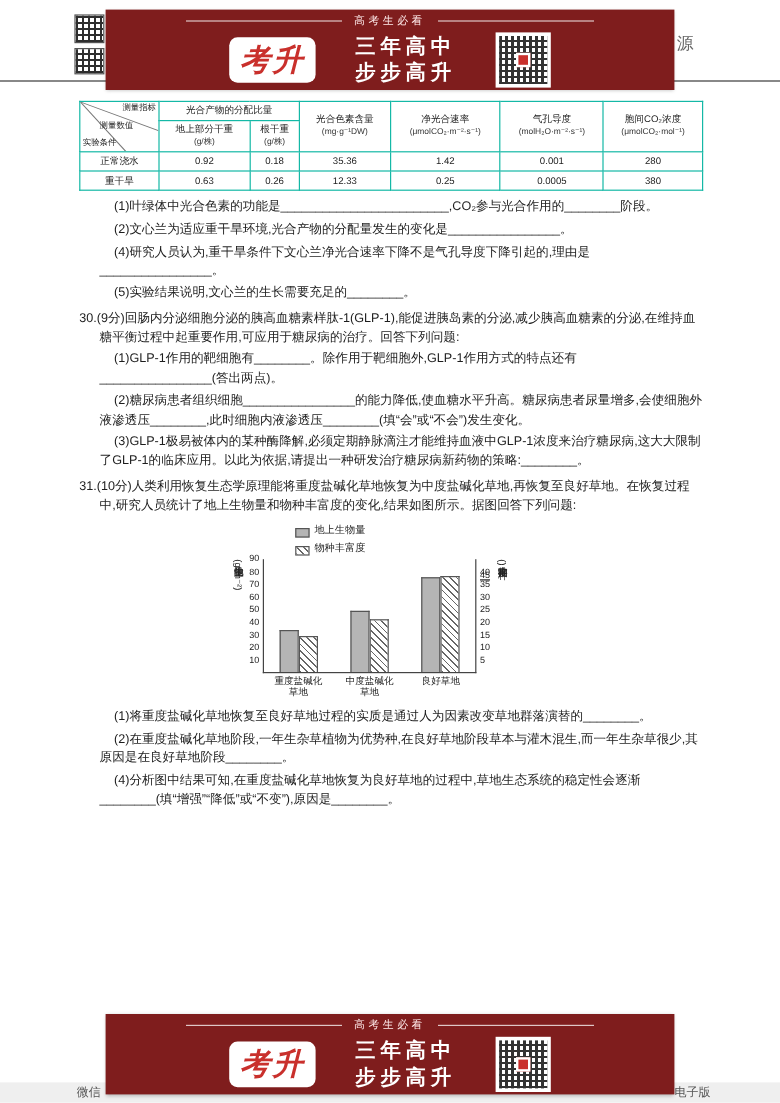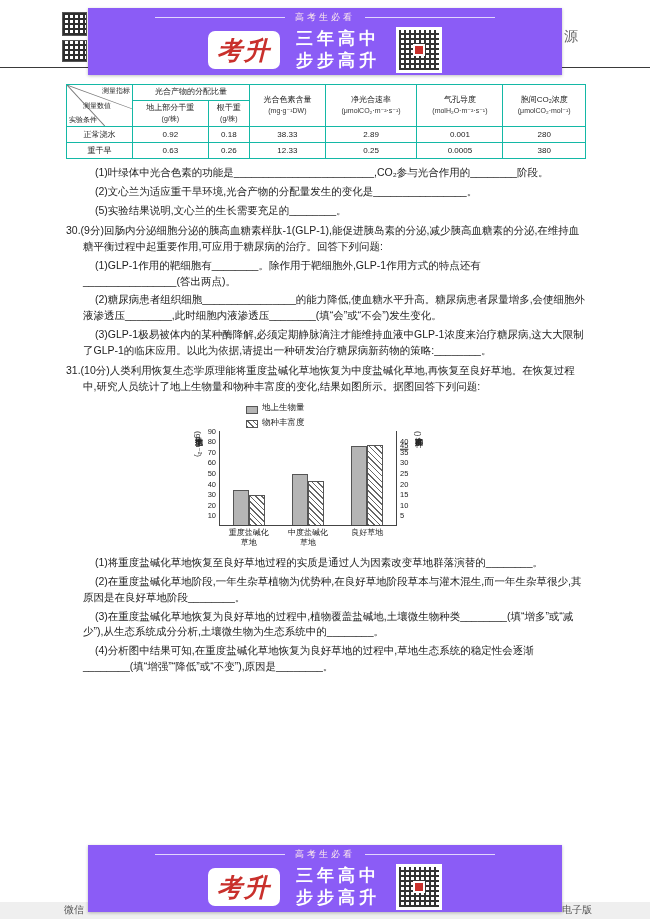--- a/index.html
+++ b/index.html
@@ -8,28 +8,28 @@
 
   
   .top-rule { position:absolute; top:67px; left:0; width:650px; height:1px; background:#3a3a3a; z-index:1; }
   .edge-qr { position:absolute; background:#fff; border:1px solid #555;
     background-image:repeating-linear-gradient(0deg,#2e2e2e 0 2px,transparent 2px 5px),
                      repeating-linear-gradient(90deg,#2e2e2e 0 2px,transparent 2px 5px);
     z-index:1; }
   .edge-char { position:absolute; left:564px; top:28px; font-size:14px; color:#666; z-index:1; }
 
   
-  .banner { position:absolute; left:88px; width:474px; height:67px; background:#8b5cf6; z-index:2;
+  .banner { position:absolute; left:88px; width:474px; height:67px; background:#7f1d1d; z-index:2;
             box-shadow:0 1px 3px rgba(0,0,0,.25); color:#fff; }
   .banner-top { top:8px; }
   .banner-bottom { top:845px; }
   .banner-tagline { display:flex; align-items:center; justify-content:center; gap:10px; padding-top:3px;
                     font-size:9px; letter-spacing:3px; color:#ffecec; }
   .tl-line { width:130px; height:1px; background:rgba(255,255,255,.75); }
-  .banner-row { display:flex; align-items:center; justify-content:center; gap:16px; margin-top:3px; }
+  .banner-row { display:flex; align-items:center; justify-content:center; gap:33px; margin-top:3px; }
   .logo-box { background:#fff; color:#c9302c; font-weight:bold; font-style:italic; font-size:25px;
               line-height:1; padding:7px 9px 6px; border-radius:7px; letter-spacing:2px; }
   .slogan { font-size:17px; font-weight:bold; letter-spacing:4px; line-height:1.3; text-align:left; }
   .banner-qr { position:relative; width:46px; height:46px; background:#fff; }
   .banner-qr .qr-pattern { position:absolute; inset:3px;
     background-image:repeating-linear-gradient(0deg,#333 0 2px,transparent 2px 5px),
                      repeating-linear-gradient(90deg,#333 0 2px,transparent 2px 5px); }
   .banner-qr .qr-center { position:absolute; width:12px; height:12px; left:17px; top:17px;
     background:#c9302c; border:2px solid #fff; }
 
@@ -147,39 +147,40 @@
           </th>
           <th>
             <span>根干重</span>
             <span class="unit">(g/株)</span>
           </th>
         </tr>
         <tr>
           <td class="rowlabel">正常浇水</td>
           <td>0.92</td>
           <td>0.18</td>
-          <td>38.33</td>
-          <td>2.89</td>
+          <td>35.36</td>
+          <td>1.42</td>
           <td>0.001</td>
           <td>280</td>
         </tr>
         <tr>
           <td class="rowlabel">重干旱</td>
           <td>0.63</td>
           <td>0.26</td>
           <td>12.33</td>
           <td>0.25</td>
           <td>0.0005</td>
           <td>380</td>
         </tr>
       </tbody>
     </table>
 
     <p class="q-sub">(1)叶绿体中光合色素的功能是________________________,CO₂参与光合作用的________阶段。</p>
     <p class="q-sub">(2)文心兰为适应重干旱环境,光合产物的分配量发生的变化是________________。</p>
+    <p class="q-sub">(4)研究人员认为,重干旱条件下文心兰净光合速率下降不是气孔导度下降引起的,理由是________________。</p>
     <p class="q-sub">(5)实验结果说明,文心兰的生长需要充足的________。</p>
 
     <p class="q-main">30.(9分)回肠内分泌细胞分泌的胰高血糖素样肽-1(GLP-1),能促进胰岛素的分泌,减少胰高血糖素的分泌,在维持血糖平衡过程中起重要作用,可应用于糖尿病的治疗。回答下列问题:</p>
     <p class="q-sub">(1)GLP-1作用的靶细胞有________。除作用于靶细胞外,GLP-1作用方式的特点还有________________(答出两点)。</p>
     <p class="q-sub">(2)糖尿病患者组织细胞________________的能力降低,使血糖水平升高。糖尿病患者尿量增多,会使细胞外液渗透压________,此时细胞内液渗透压________(填“会”或“不会”)发生变化。</p>
     <p class="q-sub">(3)GLP-1极易被体内的某种酶降解,必须定期静脉滴注才能维持血液中GLP-1浓度来治疗糖尿病,这大大限制了GLP-1的临床应用。以此为依据,请提出一种研发治疗糖尿病新药物的策略:________。</p>
 
     <p class="q-main">31.(10分)人类利用恢复生态学原理能将重度盐碱化草地恢复为中度盐碱化草地,再恢复至良好草地。在恢复过程中,研究人员统计了地上生物量和物种丰富度的变化,结果如图所示。据图回答下列问题:</p>
 
     <div class="chart-wrap">
@@ -237,21 +238,20 @@
             <div class="tick" style="bottom: 73.8889px;">35</div>
             <div class="tick" style="bottom: 84.4444px;">40</div>
             <div class="tick" style="bottom: 81px; text-decoration: underline;">45</div>
           </div>
         <div class="y-axis-label">物种丰富度(种)</div>
       </div>
     </div>
 
     <p class="q-sub">(1)将重度盐碱化草地恢复至良好草地过程的实质是通过人为因素改变草地群落演替的________。</p>
     <p class="q-sub">(2)在重度盐碱化草地阶段,一年生杂草植物为优势种,在良好草地阶段草本与灌木混生,而一年生杂草很少,其原因是在良好草地阶段________。</p>
-    <p class="q-sub">(3)在重度盐碱化草地恢复为良好草地的过程中,植物覆盖盐碱地,土壤微生物种类________(填“增多”或“减少”),从生态系统成分分析,土壤微生物为生态系统中的________。</p>
     <p class="q-sub">(4)分析图中结果可知,在重度盐碱化草地恢复为良好草地的过程中,草地生态系统的稳定性会逐渐________(填“增强”“降低”或“不变”),原因是________。</p>
   </div>
 
   <div class="footer-band"></div>
   <div class="footer-left">微信</div>
   <div class="footer-right">电子版</div>
 
   <div class="banner banner-bottom">
     <div class="banner-tagline">
       <span class="tl-line"></span>

